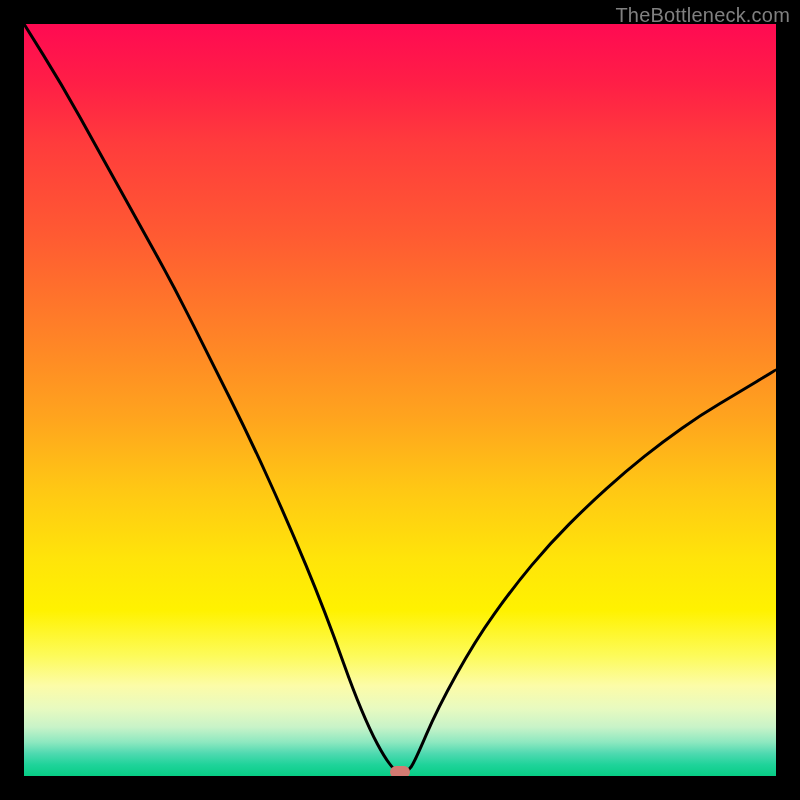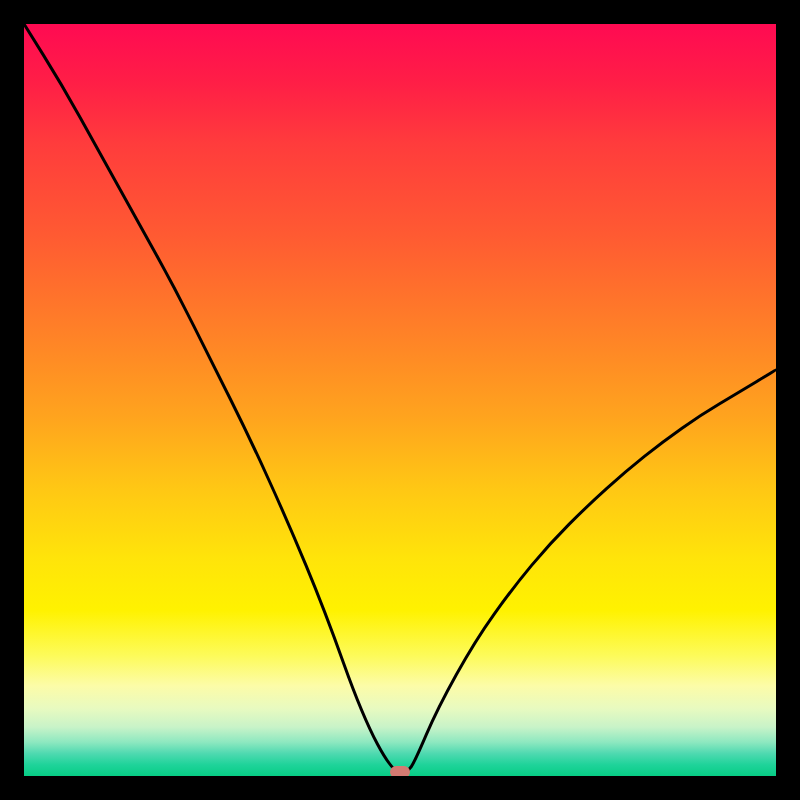--- a/index.html
+++ b/index.html
@@ -75,20 +75,21 @@
     font-size: 20px;
     font-weight: 500;
     letter-spacing: 0.2px;
     user-select: none;
   }
 </style>
 </head>
 <body>
 
 <div class="frame">
+  <div class="watermark">TheBottleneck.com</div>
 
   <div class="plot">
     <div class="gradient"></div>
     <svg class="curve" viewBox="0 0 752 752" preserveAspectRatio="none">
       <path id="curve-path" fill="none" stroke="#000" stroke-width="3" stroke-linecap="round" stroke-linejoin="round" d="M 0.0 0.0 Q 0.0 0.0 18.8 30.1 Q 37.6 60.2 56.4 94.0 Q 75.2 127.8 94.0 161.7 Q 112.8 195.5 131.6 229.4 Q 150.4 263.2 169.2 300.8 Q 188.0 338.4 206.8 376.0 Q 225.6 413.6 244.4 455.0 Q 263.2 496.3 282.0 541.4 Q 300.8 586.6 319.6 639.2 Q 338.4 691.8 353.4 720.0 Q 368.5 748.2 376.0 748.2 Q 383.5 748.2 387.3 742.6 Q 391.0 737.0 402.3 710.6 Q 413.6 684.3 432.4 650.5 Q 451.2 616.6 470.0 590.3 Q 488.8 564.0 507.6 541.4 Q 526.4 518.9 545.2 500.1 Q 564.0 481.3 582.8 464.4 Q 601.6 447.4 620.4 432.4 Q 639.2 417.4 658.0 404.2 Q 676.8 391.0 695.6 379.8 Q 714.4 368.5 733.2 357.2 T 752.0 345.9"></path>
     </svg>
     <div id="marker" class="marker" style="left: 376px; top: 748.24px; background: rgb(212, 122, 114);"></div>
   </div>
 </div>
 

